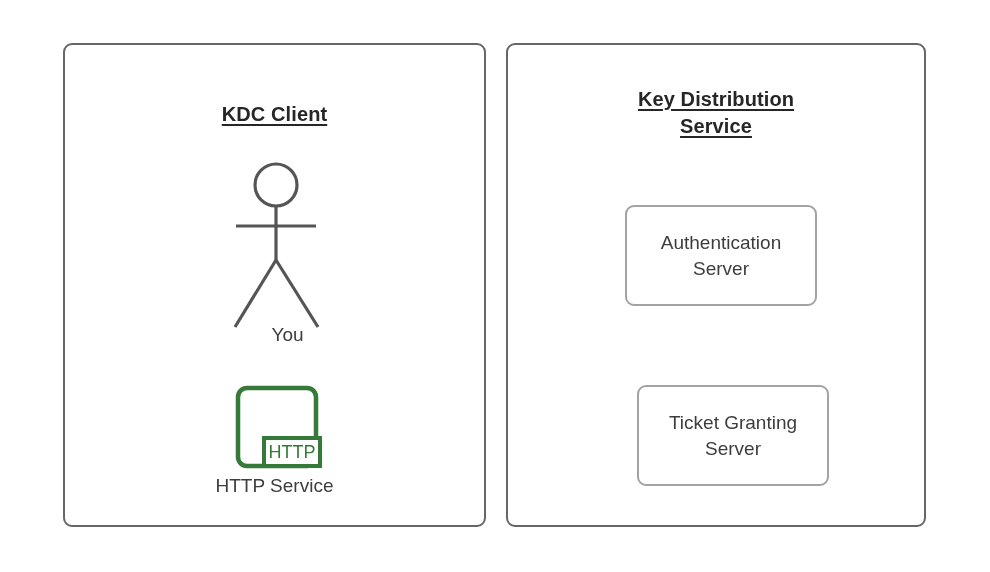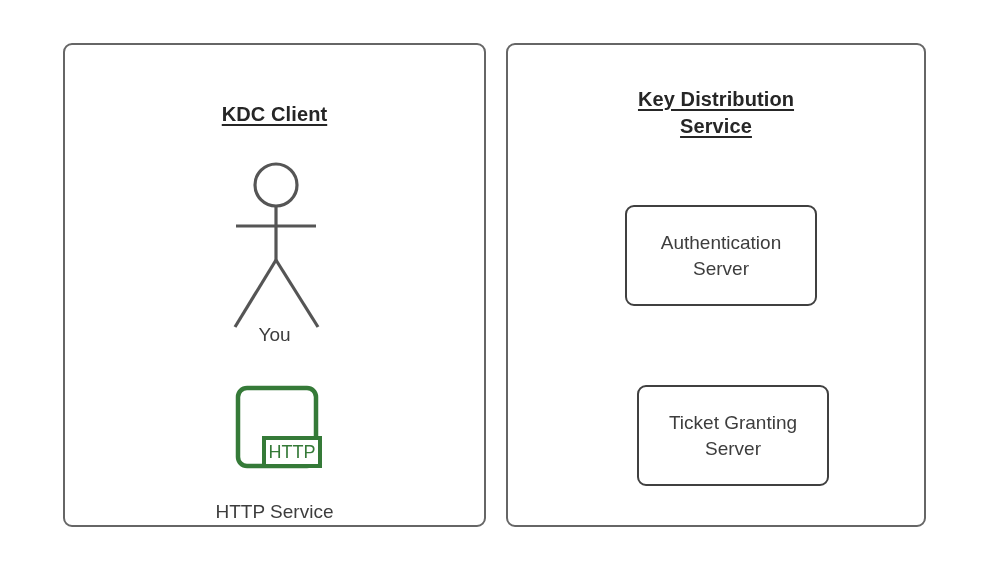--- a/index.html
+++ b/index.html
@@ -71,50 +71,51 @@
   
   #label-you {
     position: absolute;
     left: 63px;
     top: 323px;
     width: 423px;
     text-align: center;
     font-size: 19px;
     color: #3d3d3d;
     line-height: 24px;
+    padding-left: 13px;
   }
 
   
   #http-icon {
     position: absolute;
     left: 234px;
     top: 384px;
     width: 88px;
     height: 86px;
   }
   #label-http-service {
     position: absolute;
     left: 63px;
-    top: 500px;
+    top: 474px;
     width: 423px;
     text-align: center;
     font-size: 19px;
     color: #3d3d3d;
     line-height: 24px;
   }
 
   
   .server-box {
     position: absolute;
     box-sizing: border-box;
     left: 625px;
     width: 192px;
     height: 101px;
     background: #ffffff;
-    border: 2px solid #404040;
+    border: 2px solid #a3a3a3;
     border-radius: 9px;
     display: flex;
     align-items: center;
     justify-content: center;
   }
   #box-auth-server { top: 205px; }
   #box-tgs        { top: 385px; margin-left: 12px; }
   .server-box-label {
     font-size: 19px;
     color: #3d3d3d;

